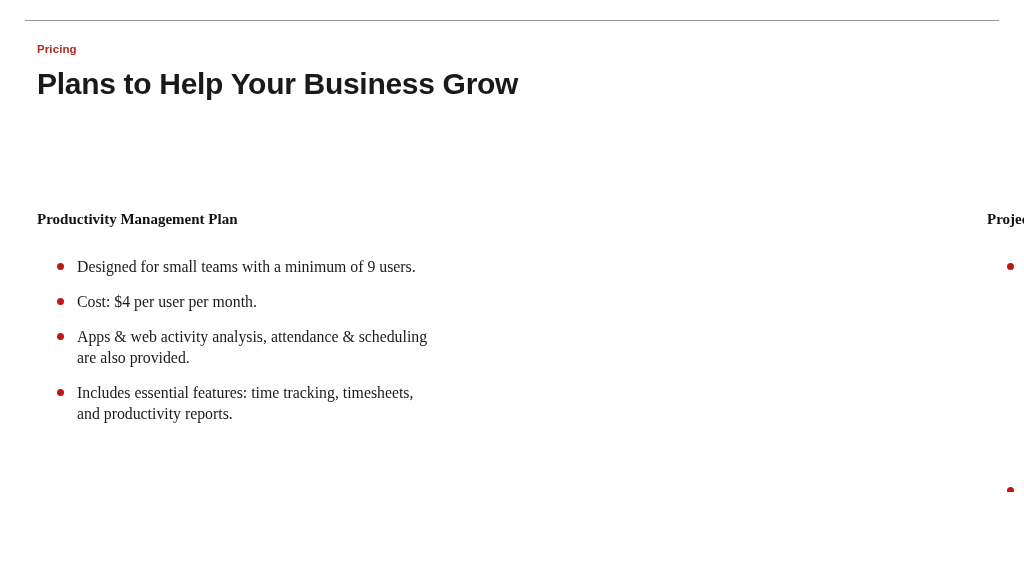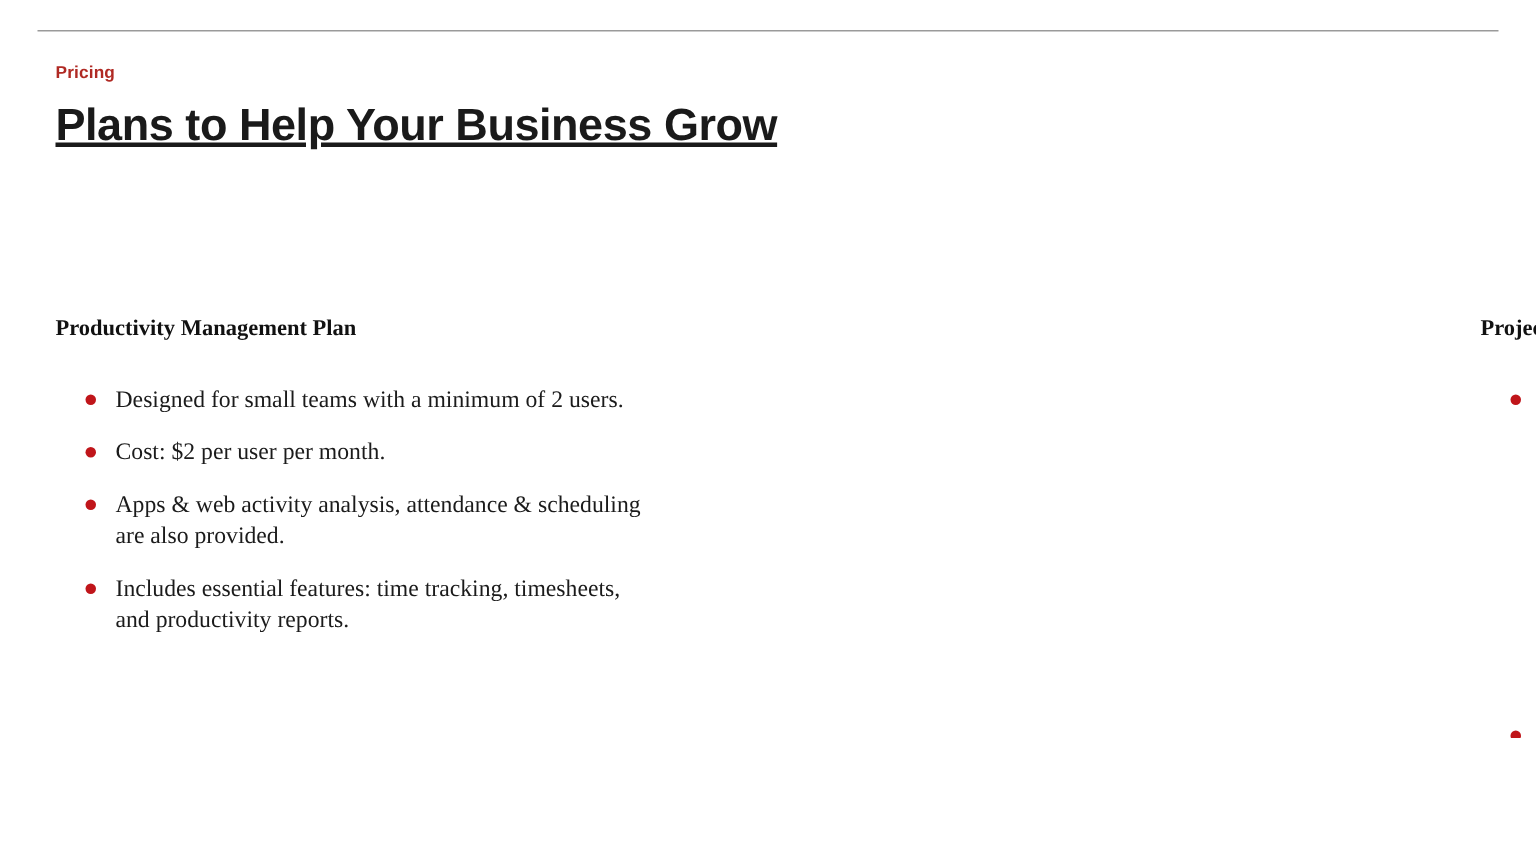--- a/index.html
+++ b/index.html
@@ -53,21 +53,20 @@
   }
   .title {
     font-family: "Liberation Sans", sans-serif;
     font-size: 30px;
     font-weight: bold;
     color: #1a1a1a;
     letter-spacing: -0.3px;
     line-height: 38px;
     margin: 9px 0 0 0;
     white-space: nowrap;
-    text-decoration: underline;
   }
 
   
   .columns {
     position: absolute;
     left: 0;
     top: 208px;
     width: 1024px;
     display: flex;
   }
@@ -133,25 +132,25 @@
     <h1 class="title">Plans to Help Your Business Grow</h1>
   </div>
 
   <div class="columns">
 
     <div class="col col-left">
       <h2 class="col-heading">Productivity Management Plan</h2>
       <ul class="bullets">
         <li class="bullet">
           <span class="bullet-dot"></span>
-          <span class="bullet-text">Designed for small teams with a minimum of 2 users.</span>
+          <span class="bullet-text">Designed for small teams with a minimum of 9 users.</span>
         </li>
         <li class="bullet">
           <span class="bullet-dot"></span>
-          <span class="bullet-text">Cost: $2 per user per month.</span>
+          <span class="bullet-text">Cost: $4 per user per month.</span>
         </li>
         <li class="bullet">
           <span class="bullet-dot"></span>
           <span class="bullet-text">Apps &amp; web activity analysis, attendance &amp; scheduling are also provided.</span>
         </li>
         <li class="bullet">
           <span class="bullet-dot"></span>
           <span class="bullet-text">Includes essential features: time tracking, timesheets, and productivity reports.</span>
         </li>
       </ul>

